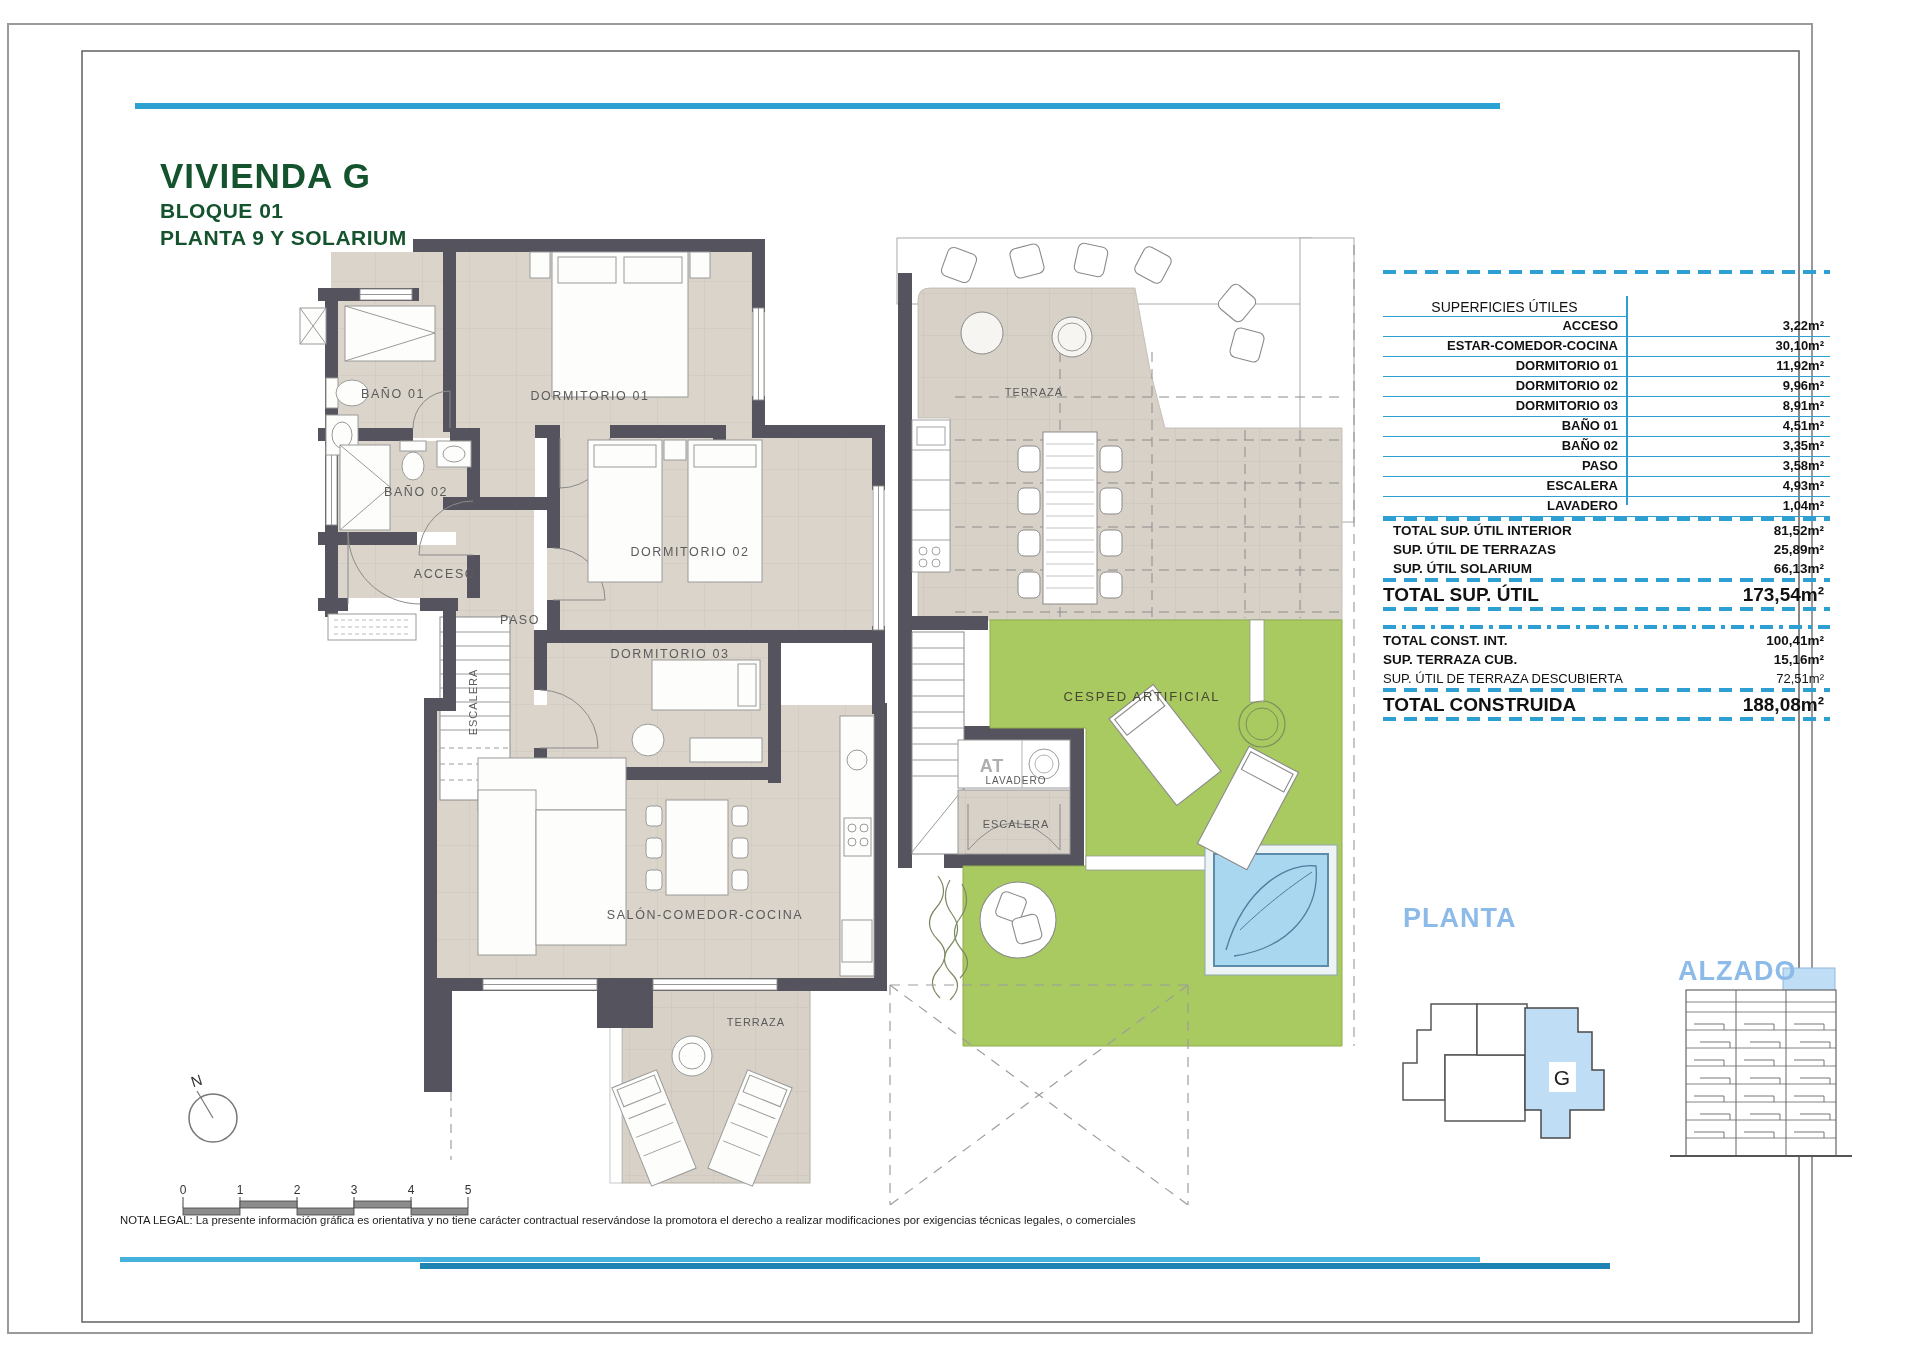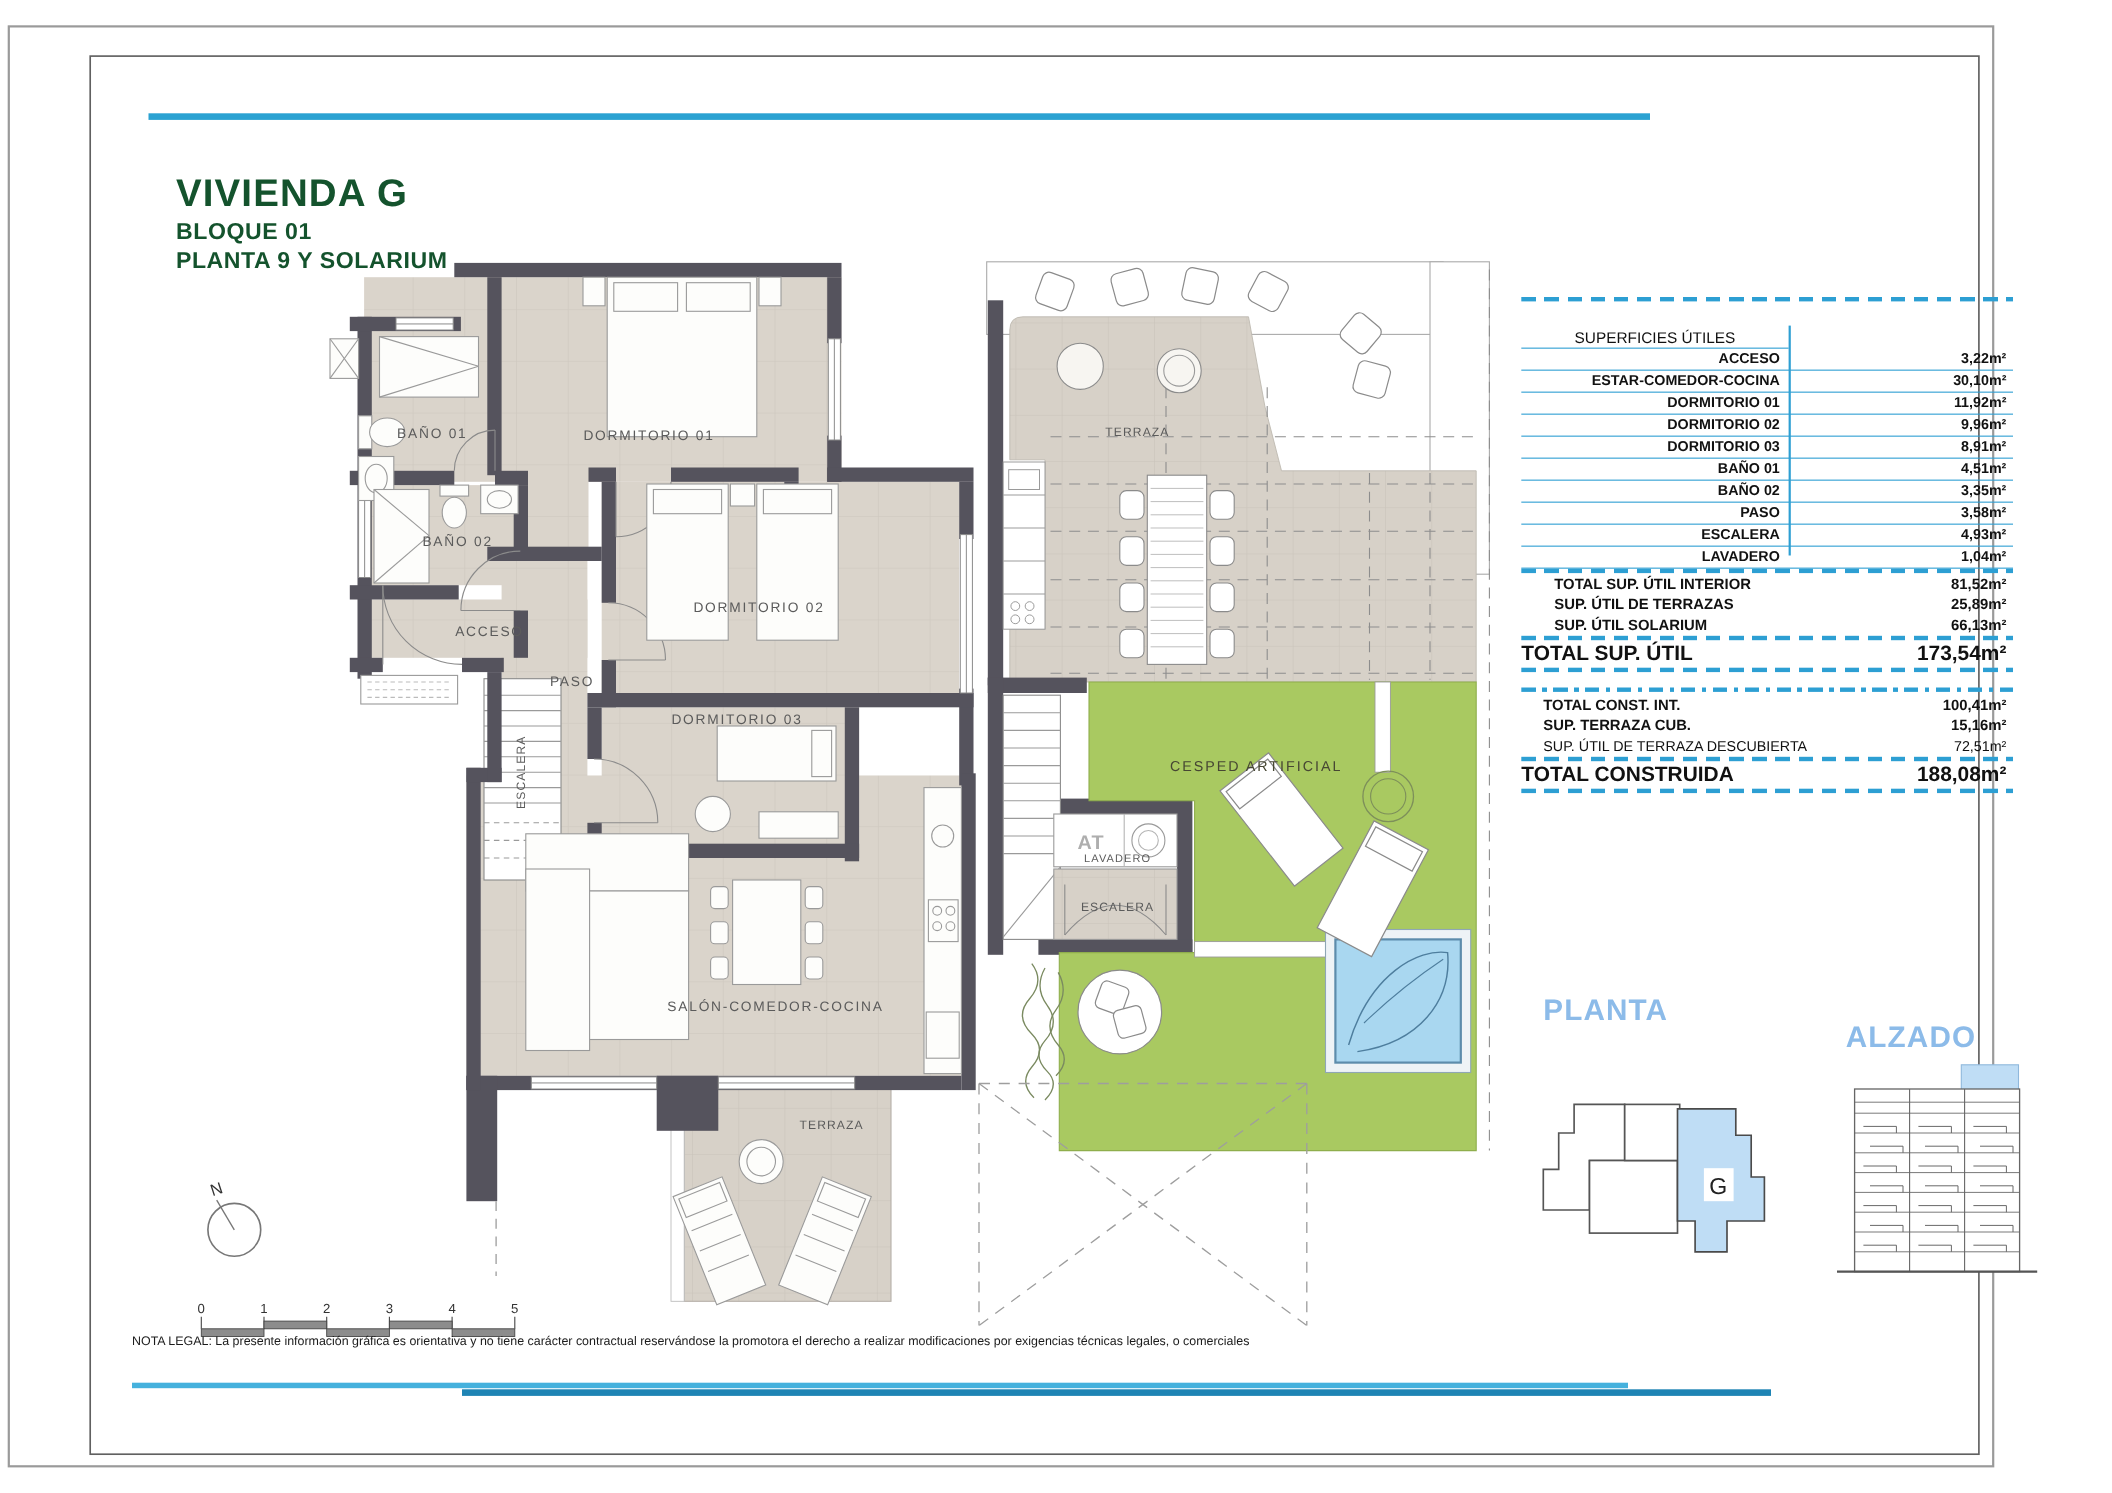--- a/index.html
+++ b/index.html
@@ -12,21 +12,21 @@
   
   #areas-table{left:1383px;top:270px;width:447px;color:#111;}
   .t-head{display:flex;justify-content:space-between;font-size:15px;font-weight:bold;height:24px;align-items:flex-end;padding-bottom:2px;}
   .sep-dash{height:4px;background:repeating-linear-gradient(90deg,#2d9fd3 0 13px,transparent 13px 21px);}
   .sep-dashdot{height:4px;background:repeating-linear-gradient(90deg,#2d9fd3 0 13px,transparent 13px 19px,#2d9fd3 19px 23px,transparent 23px 29px);}
   .sec-row{height:18px;line-height:18px;width:243px;text-align:center;font-size:14px;font-weight:normal;border-bottom:1.5px solid #2d9fd3;margin-top:24px;}
   .a-row{display:flex;height:19px;line-height:18px;font-size:13px;font-weight:bold;border-bottom:1.5px solid #2d9fd3;}
   .a-row .lbl{width:243px;text-align:right;padding-right:8px;box-sizing:border-box;}
   .a-row .val{flex:1;text-align:right;padding-right:6px;}
   .s-row{display:flex;height:19px;line-height:19px;font-size:13.5px;font-weight:bold;}
-  .s-row .lbl{padding-left:10px;flex:1;text-align:left;margin-left:20px;}
+  .s-row .lbl{padding-left:10px;flex:1;text-align:left;}
   .s-row .val{text-align:right;padding-right:6px;}
   .s-row.plain{font-weight:normal;font-size:13px;justify-content:center;}
   .big-row{display:flex;height:25px;line-height:25px;font-size:19px;font-weight:bold;}
   .big-row .lbl{flex:1;}
   .big-row .val{text-align:right;padding-right:6px;}
   #col-divider{left:1626px;top:296px;width:1.5px;height:209px;background:#2d9fd3;}
   .gap14{height:14px;} .gap2{height:2px;}
   
   .key-label{color:#8cbbe9;font-size:27px;font-weight:bold;letter-spacing:1px;}
   
@@ -602,15 +602,15 @@
   <div class="sep-dash"></div>
   <div class="big-row">
       <span class="lbl">TOTAL CONSTRUIDA</span>
       <span class="val">188,08m²</span>
     </div>
   <div class="sep-dash"></div>
 </div>
 <div class="abs" id="col-divider"></div>
 
 <div class="abs key-label" style="left:1403px;top:903px">PLANTA</div>
-<div class="abs key-label" style="left:1678px;top:928px">ALZADO</div>
+<div class="abs key-label" style="left:1678px;top:956px">ALZADO</div>
 
 <div class="abs" id="legal-note">NOTA LEGAL: La presente información gráfica es orientativa y no tiene carácter contractual reservándose la promotora el derecho a realizar modificaciones por exigencias técnicas legales, o comerciales</div>
 
 </body></html>

